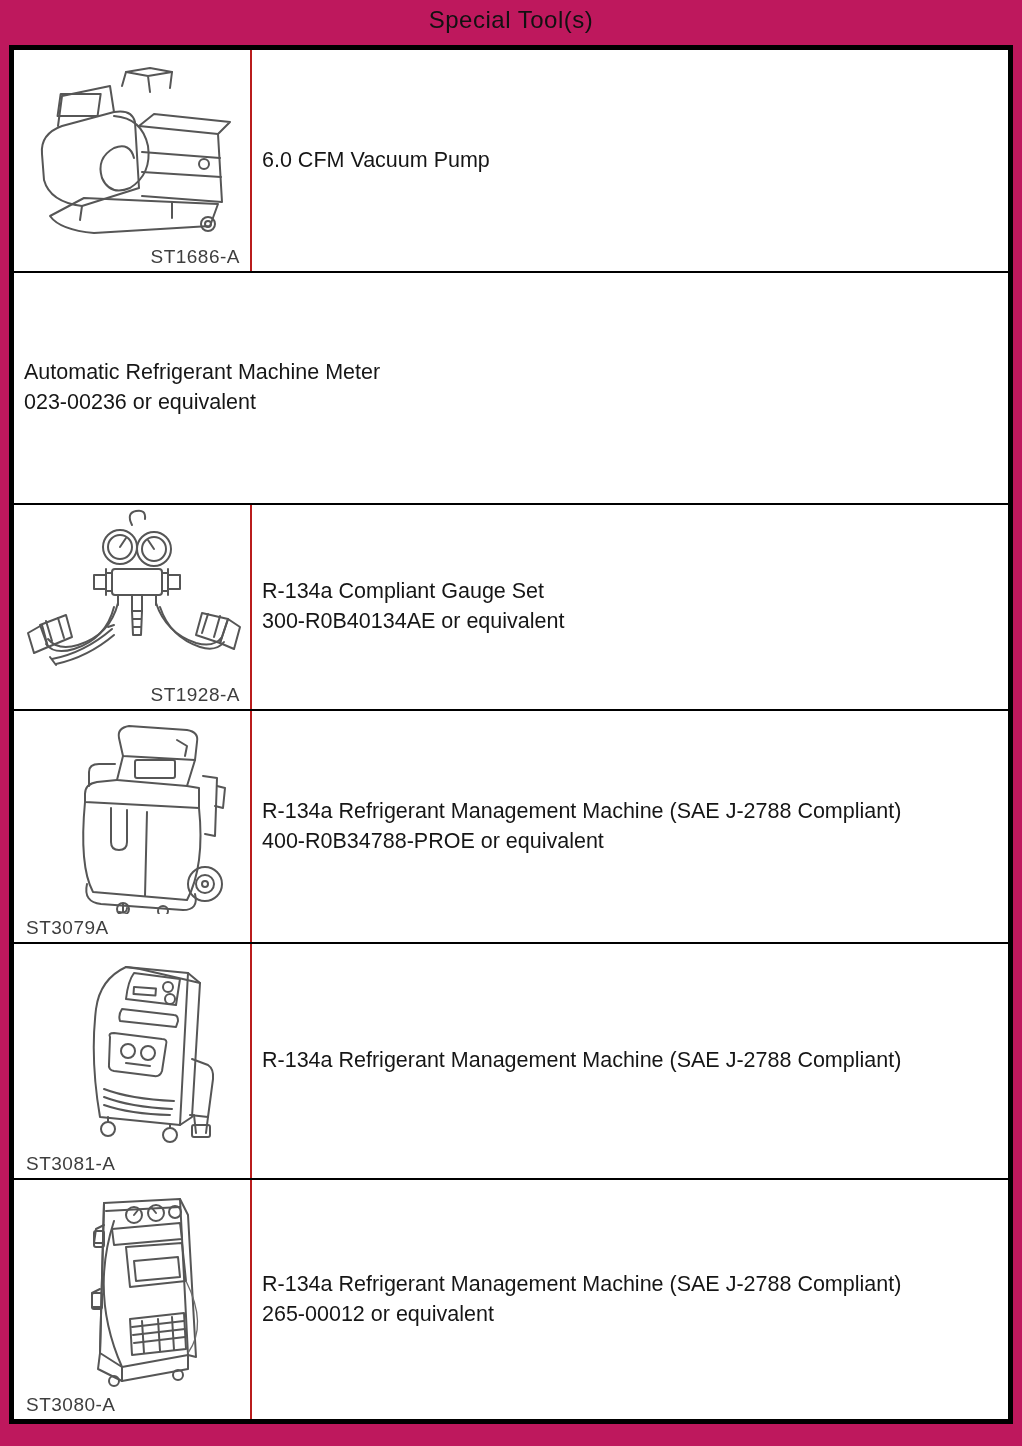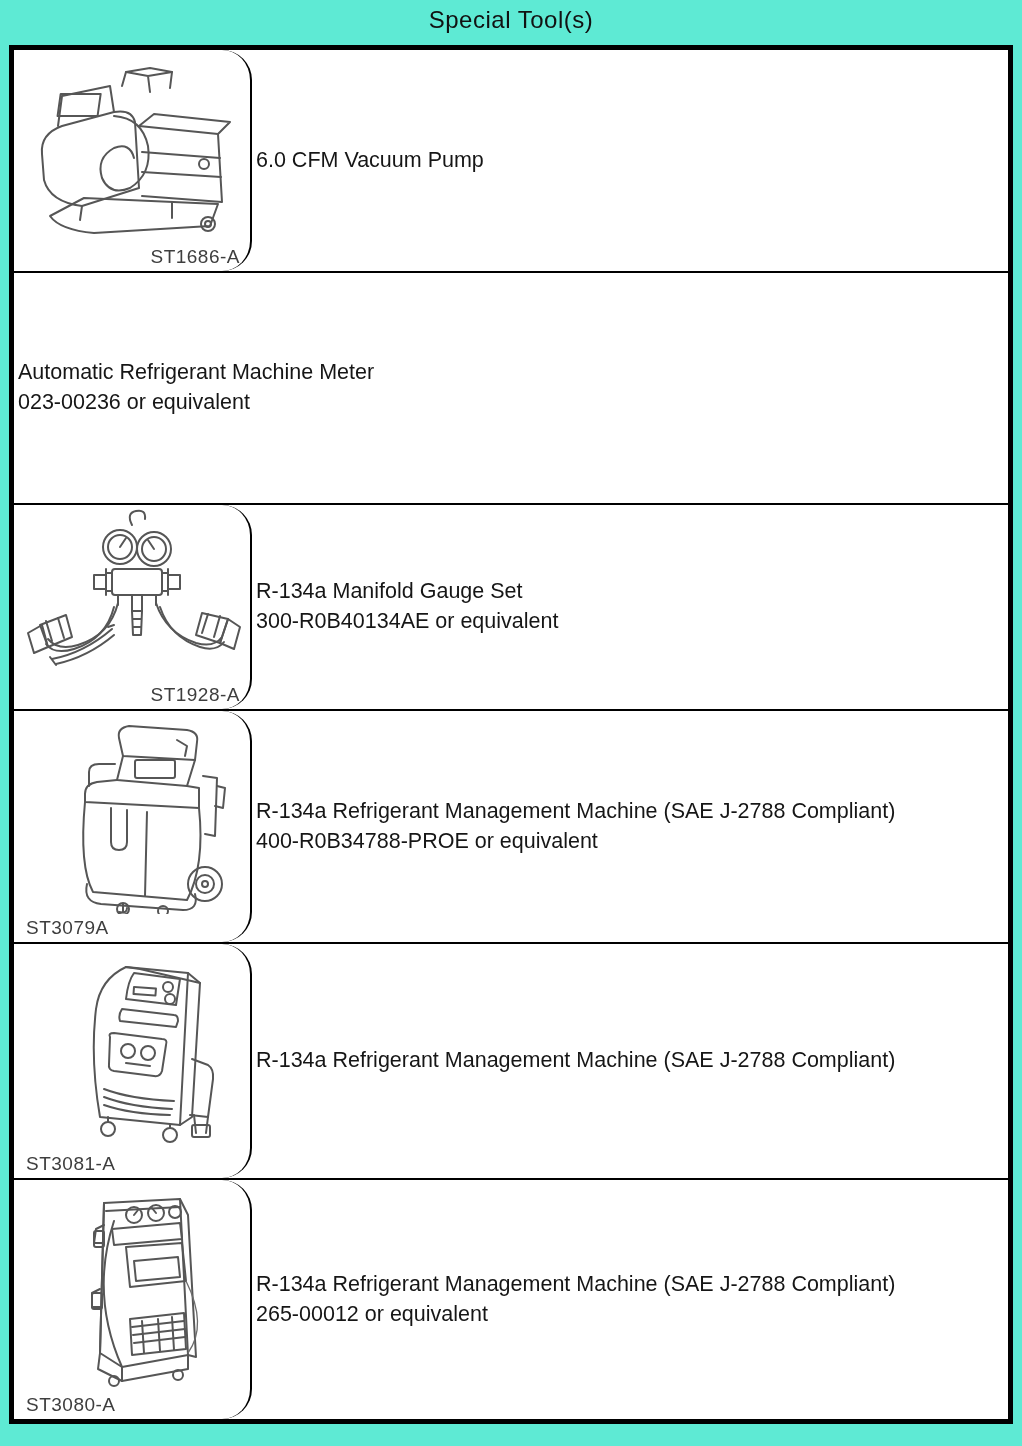--- a/index.html
+++ b/index.html
@@ -6,21 +6,21 @@
     margin: 0;
     padding: 0;
     background: #ffffff;
     font-family: "Liberation Sans", sans-serif;
     color: #1c1c1c;
   }
   .page {
     position: relative;
     width: 1022px;
     height: 1446px;
-    background: #5eead4;
+    background: #be185d;
     overflow: hidden;
   }
   .page-title {
     position: absolute;
     top: 6px;
     left: 0;
     width: 100%;
     text-align: center;
     font-size: 24px;
     letter-spacing: 0.5px;
@@ -36,31 +36,30 @@
     background: #fff;
   }
   .tool-row {
     display: flex;
     border-top: 2px solid #000;
   }
   .tool-row:first-child { border-top: none; }
   .cell-image {
     width: 238px;
     min-width: 238px;
-    border-right: 2px solid #000000;
+    border-right: 2px solid #b91c1c;
     position: relative;
     box-sizing: border-box;
-    border-radius: 30px;
   }
   .cell-desc {
     flex: 1;
     display: flex;
     flex-direction: column;
     justify-content: center;
-    padding-left: 4px;
+    padding-left: 10px;
     padding-right: 4px;
     font-size: 21.5px;
     line-height: 1.38;
     color: #161616;
   }
   .img-label {
     position: absolute;
     bottom: 3px;
     font-size: 19px;
     color: #3e3e3e;
@@ -159,21 +158,21 @@
             <path d="M214 112 L188 106 L182 128 L206 136 Z"></path>
             <path d="M226 120 L214 112 L206 136 L220 142 Z"></path>
             <path d="M206 109 L200 130 M194 107 L188 126"></path>
             <path d="M98 122 Q70 146 38 152 M100 128 Q74 150 42 157"></path>
             <path d="M94 120 L100 118 M36 150 L42 158"></path>
           </g>
         </svg>
         <div class="img-label right">ST1928-A</div>
       </div>
       <div class="cell-desc">
-        <span>R-134a Manifold Gauge Set</span>
+        <span>R-134a Compliant Gauge Set</span>
         <span>300-R0B40134AE or equivalent</span>
       </div>
     </div>
 
     <div class="tool-row r4">
       <div class="cell-image">
         <div class="illustration">
           <svg width="210" height="198" viewBox="0 0 210 198">
             <g class="sketch">
               <path d="M92 22 Q90 12 102 10 L160 14 Q172 16 170 26 L168 44 L96 40 Z"></path>

